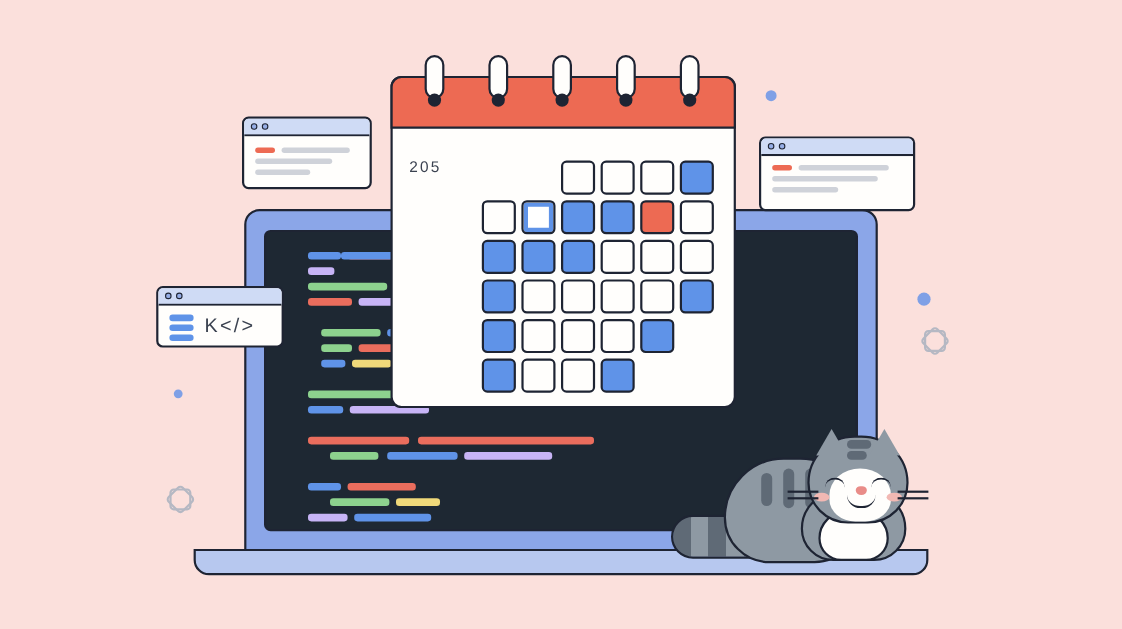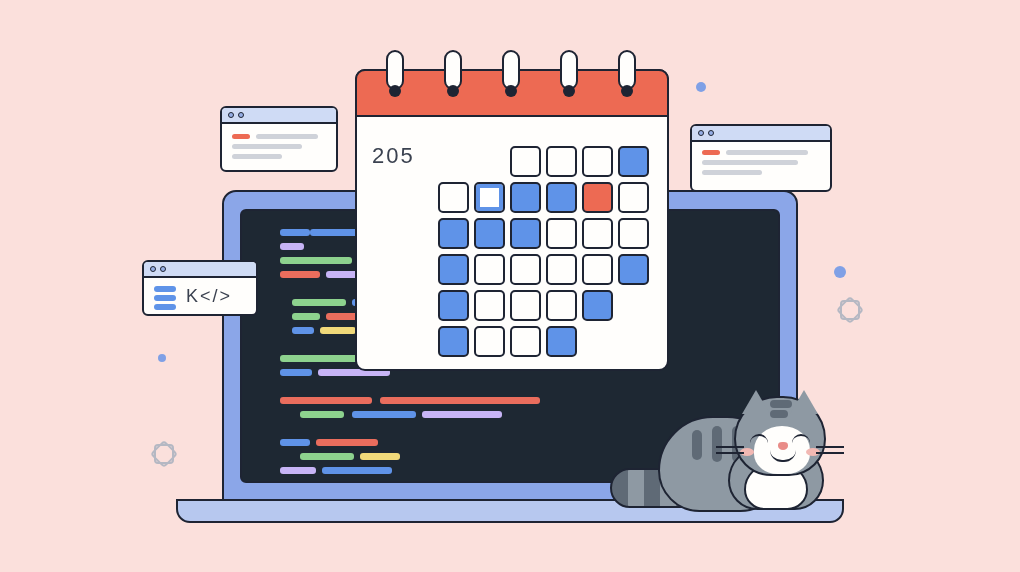--- a/index.html
+++ b/index.html
@@ -72,21 +72,21 @@
   .hole {
     position: absolute;
     width: 12px; height: 12px;
     top: 85px;
     background: #1e2433;
     border-radius: 50%;
   }
   .cal-label {
     position: absolute;
     left: 372px; top: 143px;
-    font-size: 22px;
+    font-size: 14px;
     color: #3b4250;
     letter-spacing: 2px;
   }
   .grid {
     position: absolute;
     left: 438px; top: 146px;
     width: 216px;
     display: grid;
     grid-template-columns: repeat(6, 31px);
     grid-auto-rows: 31px;

